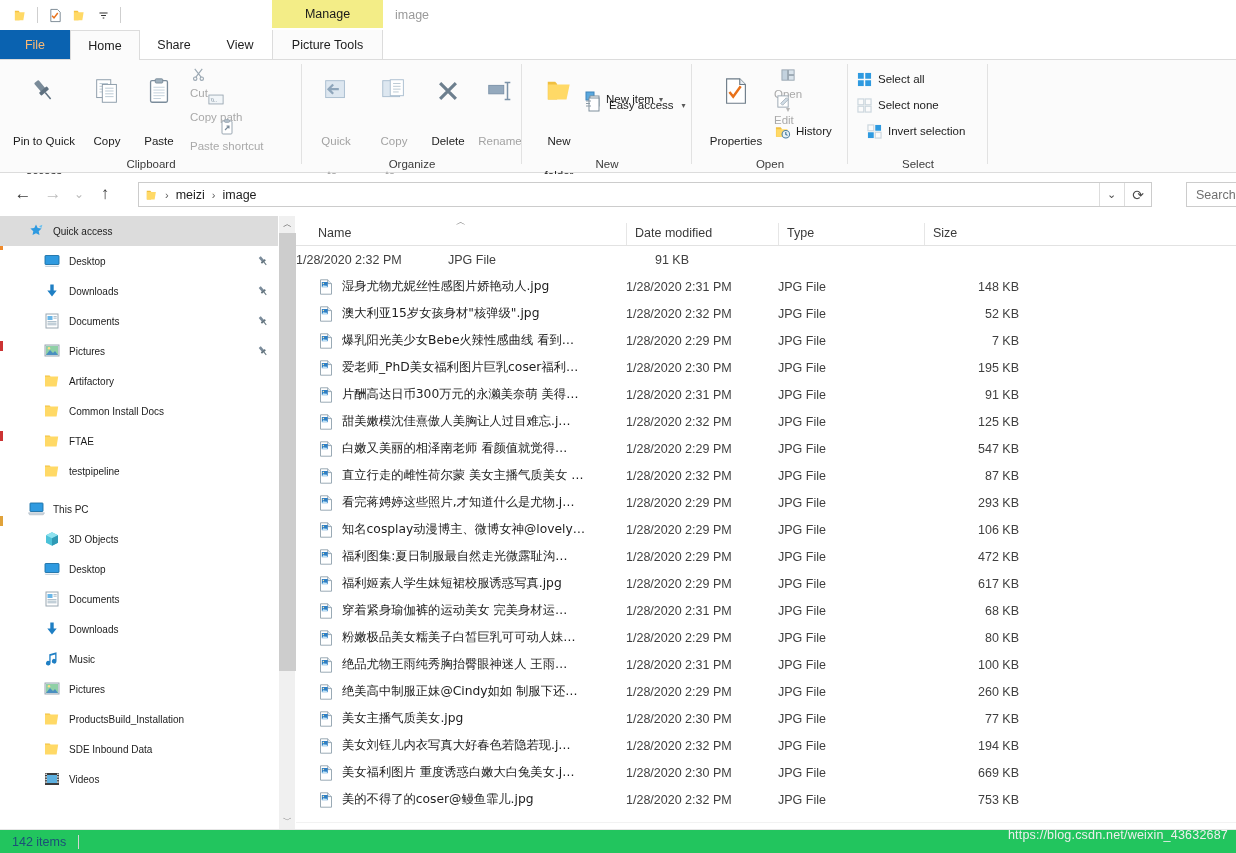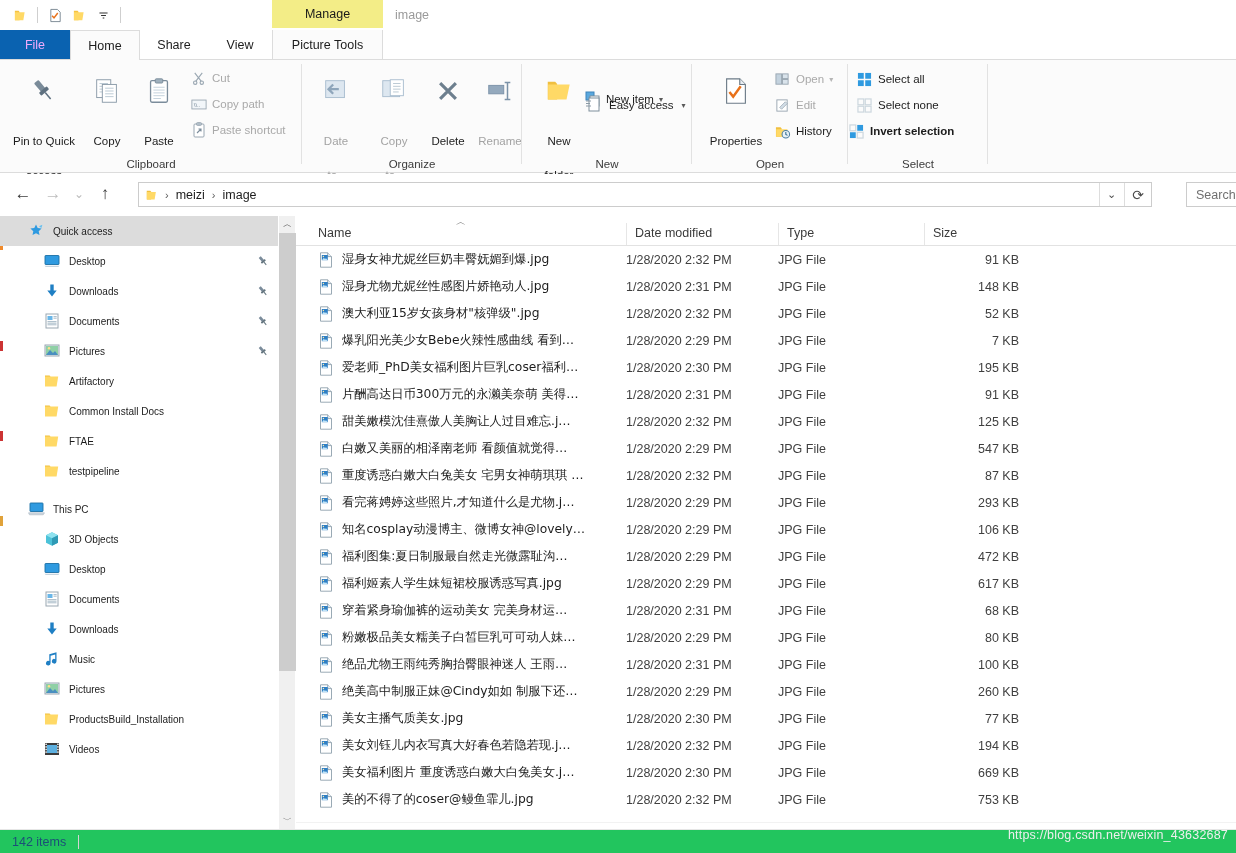--- a/index.html
+++ b/index.html
@@ -44,21 +44,21 @@
   }
   .tabbar::after {
     content:""; position:absolute; left:0; bottom:0; width:1236px; height:1px; background:#dcdcdc;
   }
   .tab {
     position: absolute; top: 0; height: 30px;
     display: flex; align-items: center; justify-content: center;
     font-size: 12.5px; color: #1c1c1c;
   }
   .tab.file {
-    left: 0; width: 70px; background: #0a62b0; color: #f0abfc;
+    left: 0; width: 70px; background: #0a62b0; color: #fdba74;
   }
   .tab.sel {
     background: #fbfbfb; border-left: 1px solid #dcdcdc; border-right: 1px solid #dcdcdc;
     border-top: 1px solid #dcdcdc; z-index: 3;
   }
   .tab.sel::after {
     content:""; position:absolute; left:0; bottom:-1px; width:100%; height:1px; background:#fbfbfb;
   }
   .tab.home { left: 70px; width: 70px; }
   .tab.share { left: 140px; width: 68px; }
@@ -86,21 +86,21 @@
     position: absolute; top: 8px;
     display: flex; flex-direction: column; align-items: center;
     text-align: center; font-size: 11.5px; color: #1c1c1c; line-height: 13px; gap: 21px;
   }
   .bigbtn .ic { height: 46px; display:flex; align-items:center; justify-content:center; }
   .bigbtn.dim { color: #a3a3a3; }
   .smallbtn {
     position: absolute; display: flex; align-items: center; gap: 5px;
     font-size: 11.5px; color: #1c1c1c; height: 22px;
   }
-  .smallbtn.dim { color: #a9a9a9; }
+  .smallbtn.dim { color: #a9a9a9; flex-direction: column; }
   .smallbtn .ic { width: 17px; height: 17px; display:flex; align-items:center; justify-content:center; }
   .caret { font-size: 8px; color: #5a5a5a; }
   .caret.dim { color: #b5b5b5; }
 
   
   .navbar {
     position: absolute; left: 0; top: 174px; width: 1236px; height: 40px;
     background: #ffffff; display: flex; align-items: center;
   }
   .navbtn {
@@ -333,21 +333,21 @@
     </div>
 
     <div class="rgroup" style="left:302px; width:220px;">
       <div class="bigbtn dim" style="left:8px; width:52px;">
         <div class="ic">
           <svg width="30" height="30" viewBox="0 0 32 32">
               <rect x="5" y="5" width="20" height="18" fill="#dde7f0" stroke="#a9bdcf"></rect>
               <path d="M19 14H9M13 9l-5 5 5 5" stroke="#8fa6bb" stroke-width="2.4" fill="none"></path>
             </svg>
         </div>
-        <span>Date</span>
+        <span>Quick</span>
         <span><span>to</span> <span class="caret dim">▾</span></span>
       </div>
       <div class="bigbtn dim" style="left:66px; width:52px;">
         <div class="ic">
           <svg width="30" height="30" viewBox="0 0 32 32">
               <rect x="4" y="5" width="18" height="17" fill="#dde7f0" stroke="#a9bdcf"></rect>
               <rect x="12" y="4" width="14" height="17" fill="#fff" stroke="#a9bdcf"></rect>
               <path d="M15 8h8M15 11h8M15 14h8M15 17h6" stroke="#b9c7d2"></path>
             </svg>
         </div>
@@ -475,21 +475,21 @@
         <span class="ic">
           <svg width="15" height="15" viewBox="0 0 16 16">
               <rect x="1" y="1" width="6.2" height="6.2" fill="none" stroke="#cdd7de" stroke-width="1.3"></rect>
               <rect x="8.8" y="1" width="6.2" height="6.2" fill="none" stroke="#cdd7de" stroke-width="1.3"></rect>
               <rect x="1" y="8.8" width="6.2" height="6.2" fill="none" stroke="#cdd7de" stroke-width="1.3"></rect>
               <rect x="8.8" y="8.8" width="6.2" height="6.2" fill="none" stroke="#cdd7de" stroke-width="1.3"></rect>
             </svg>
         </span>
         <span>Select none</span>
       </div>
-      <div class="smallbtn" style="left:0; top:60px;font-weight:bold;">
+      <div class="smallbtn" style="left:18px; top:60px;">
         <span class="ic">
           <svg width="15" height="15" viewBox="0 0 16 16">
               <rect x="1" y="1" width="6.2" height="6.2" fill="none" stroke="#cdd7de" stroke-width="1.3"></rect>
               <rect x="8.8" y="1" width="6.2" height="6.2" fill="#2f9ae0"></rect>
               <rect x="1" y="8.8" width="6.2" height="6.2" fill="#2f9ae0"></rect>
               <rect x="8.8" y="8.8" width="6.2" height="6.2" fill="none" stroke="#cdd7de" stroke-width="1.3"></rect>
             </svg>
         </span>
         <span>Invert selection</span>
       </div>
@@ -718,20 +718,29 @@
             <svg width="16" height="14" viewBox="0 0 16 14">
               <path d="M1 1.5h4.6l1.1 1.4H1z" fill="#f0bf3f"></path>
               <path d="M1 2.6h13.2L12.6 12.4H1z" fill="#ffd966"></path>
             </svg>
           </span>
           <span class="slabel">ProductsBuild_Installation</span>
         </div>
         <div class="side-item lvl1">
           <span class="sic">
             <svg width="16" height="14" viewBox="0 0 16 14">
+              <path d="M1 1.5h4.6l1.1 1.4H1z" fill="#f0bf3f"></path>
+              <path d="M1 2.6h13.2L12.6 12.4H1z" fill="#ffd966"></path>
+            </svg>
+          </span>
+          <span class="slabel">SDE Inbound Data</span>
+        </div>
+        <div class="side-item lvl1">
+          <span class="sic">
+            <svg width="16" height="14" viewBox="0 0 16 14">
               <rect x="1" y="1" width="14" height="12" fill="#3c3c3c"></rect>
               <rect x="3" y="3" width="10" height="8" fill="#5db0e0"></rect>
               <g fill="#fff">
                 <rect x="1.4" y="1.6" width="1.4" height="1.4"></rect>
                 <rect x="1.4" y="4.2" width="1.4" height="1.4"></rect>
                 <rect x="1.4" y="6.8" width="1.4" height="1.4"></rect>
                 <rect x="1.4" y="9.4" width="1.4" height="1.4"></rect>
                 <rect x="13.2" y="1.6" width="1.4" height="1.4"></rect>
                 <rect x="13.2" y="4.2" width="1.4" height="1.4"></rect>
                 <rect x="13.2" y="6.8" width="1.4" height="1.4"></rect>
@@ -761,30 +770,20 @@
       </div>
       <div class="col" style="width:146px; flex:0 0 146px;">
         <span>Type</span>
       </div>
       <div class="col" style="width:110px; flex:0 0 110px;">
         <span>Size</span>
       </div>
     </div>
     <div id="file-rows">
         <div class="frow">
-          <span class="fname">
-            <span class="fic"><svg width="16" height="16" viewBox="0 0 16 16">
-                <path d="M2.5 0.8h7.2l3.8 3.8v10.6H2.5z" fill="#fff" stroke="#8fa0ad" stroke-width="0.9"></path>
-                <path d="M9.7 0.8v3.8h3.8" fill="#e7edf2" stroke="#8fa0ad" stroke-width="0.9"></path>
-                <rect x="3.8" y="3" width="6" height="5.2" fill="#2f7fc4"></rect>
-                <path d="M4.1 7.9l1.7-2.1 1.2 1.3 1-0.9 1.6 1.7z" fill="#bfe3f7"></path>
-                <circle cx="5.4" cy="4.5" r="0.7" fill="#ffe9a8"></circle>
-              </svg></span>
-            <span class="ftxt">湿身女神尤妮丝巨奶丰臀妩媚到爆.jpg</span>
-          </span>
           <span class="fdate">1/28/2020 2:32 PM</span>
           <span class="ftype">JPG File</span>
           <span class="fsize">91 KB</span>
         </div>
         <div class="frow">
           <span class="fname">
             <span class="fic"><svg width="16" height="16" viewBox="0 0 16 16">
                 <path d="M2.5 0.8h7.2l3.8 3.8v10.6H2.5z" fill="#fff" stroke="#8fa0ad" stroke-width="0.9"></path>
                 <path d="M9.7 0.8v3.8h3.8" fill="#e7edf2" stroke="#8fa0ad" stroke-width="0.9"></path>
                 <rect x="3.8" y="3" width="6" height="5.2" fill="#2f7fc4"></rect>
@@ -889,21 +888,21 @@
         </div>
         <div class="frow">
           <span class="fname">
             <span class="fic"><svg width="16" height="16" viewBox="0 0 16 16">
                 <path d="M2.5 0.8h7.2l3.8 3.8v10.6H2.5z" fill="#fff" stroke="#8fa0ad" stroke-width="0.9"></path>
                 <path d="M9.7 0.8v3.8h3.8" fill="#e7edf2" stroke="#8fa0ad" stroke-width="0.9"></path>
                 <rect x="3.8" y="3" width="6" height="5.2" fill="#2f7fc4"></rect>
                 <path d="M4.1 7.9l1.7-2.1 1.2 1.3 1-0.9 1.6 1.7z" fill="#bfe3f7"></path>
                 <circle cx="5.4" cy="4.5" r="0.7" fill="#ffe9a8"></circle>
               </svg></span>
-            <span class="ftxt">重度诱惑白嫩大白兔美女 宅男女神萌琪琪 …</span>
+            <span class="ftxt">直立行走的雌性荷尔蒙 美女主播气质美女 …</span>
           </span>
           <span class="fdate">1/28/2020 2:32 PM</span>
           <span class="ftype">JPG File</span>
           <span class="fsize">87 KB</span>
         </div>
         <div class="frow">
           <span class="fname">
             <span class="fic"><svg width="16" height="16" viewBox="0 0 16 16">
                 <path d="M2.5 0.8h7.2l3.8 3.8v10.6H2.5z" fill="#fff" stroke="#8fa0ad" stroke-width="0.9"></path>
                 <path d="M9.7 0.8v3.8h3.8" fill="#e7edf2" stroke="#8fa0ad" stroke-width="0.9"></path>

